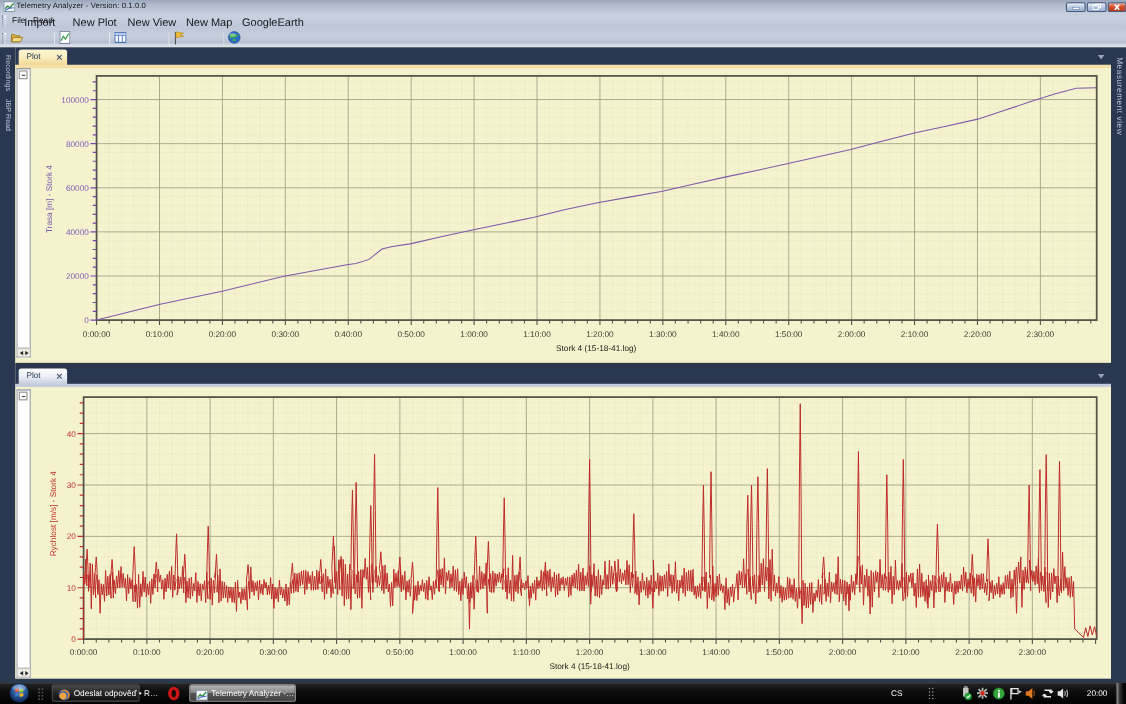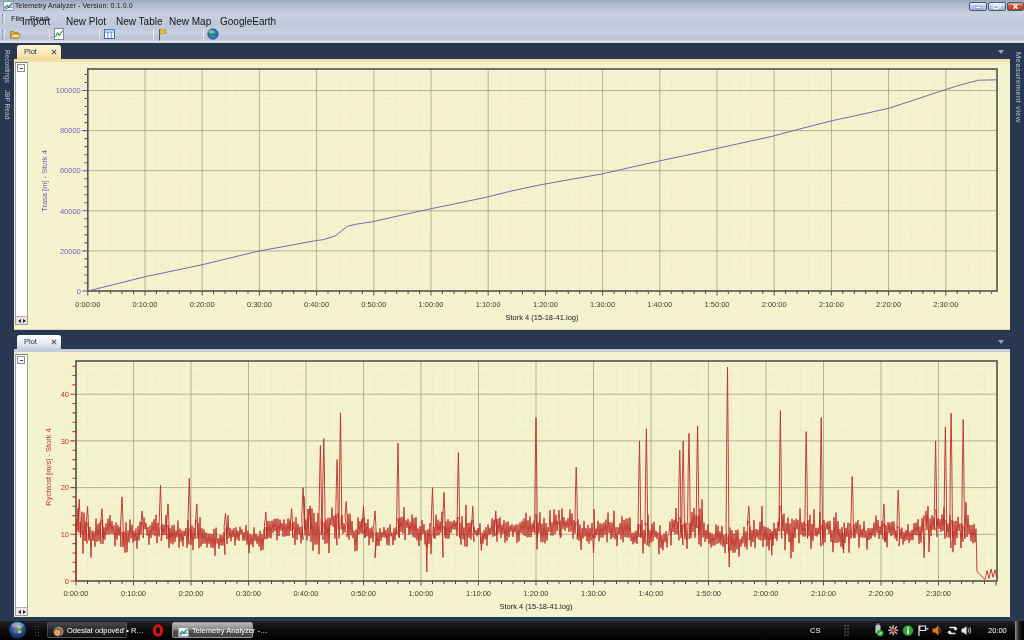--- a/index.html
+++ b/index.html
@@ -37,21 +37,21 @@
 .collb:before{content:"";position:absolute;left:1.5px;top:2.5px;width:3px;height:1px;background:#444;}
 .mscroll{position:absolute;height:8px;background:#ece9e2;border-top:1px solid #b8b4ab;display:flex;}
 .marr{position:relative;width:50%;}
 .marr:before{content:"";position:absolute;left:1.5px;top:2px;width:0;height:0;border-top:2px solid transparent;border-bottom:2px solid transparent;}
 .ml:before{border-right:3px solid #222;}
 .mr:before{border-left:3px solid #222;}
 #tbline{left:0;top:617px;width:1024px;height:4px;background:#2a3850;}
 #taskbar{left:0;top:621px;width:1024px;height:19px;background:linear-gradient(#242424 0,#0e0e0e 40%,#000 100%);}
 .tbtn{position:absolute;top:1px;height:16px;border-radius:2px;font-size:7.5px;color:#fff;line-height:16px;}
 #tb1{left:47px;width:80px;border:1px solid #63636399;background:linear-gradient(#4a4a4a,#262626 50%,#121212);}
-#tb2{left:172px;width:81px;border:1px solid #9a9a9a;background:linear-gradient(#b8b8b8,#868686 48%,#555 52%,#434343);padding-left:30px;}
+#tb2{left:172px;width:97px;border:1px solid #9a9a9a;background:linear-gradient(#b8b8b8,#868686 48%,#555 52%,#434343);padding-left:30px;}
 .tbtxt{position:absolute;left:19px;top:0;white-space:nowrap;}
 .qgrip{position:absolute;width:6px;height:12px;background-image:radial-gradient(circle,#4e4e4e 0.8px,transparent 1px);background-size:3px 3px;}
 #sdesk{left:1015px;top:621px;width:9px;height:19px;background:linear-gradient(90deg,#9a9a9a,#3a3a3a 30%,#0c0c0c 65%,#000);}
 .tray{position:absolute;top:0;color:#fff;font-size:7.5px;line-height:19px;}
 </style></head><body>
 <div id="stage">
  <div id="hdr" class="abs"></div>
  <svg class="abs" style="left:3px;top:1px" width="11" height="10" viewBox="0 0 11 10">
       <rect x="0.5" y="0.5" width="10" height="9" fill="#f4f6f8" stroke="#8899aa"></rect>
       <polyline points="1.5,7 4,4.5 6,6 9.5,2" stroke="#2a8a3a" stroke-width="1.2" fill="none"></polyline>
@@ -88,21 +88,21 @@
       <rect x="0.5" y="0.5" width="9" height="11" fill="#fff" stroke="#7a8a98"></rect>
       <polyline points="1.5,9 3.5,5 5.5,7.5 8.5,2.5" stroke="#2a9a3a" stroke-width="1.1" fill="none"></polyline>
     </svg>
  <div class="abs tool" style="left:66px">New Plot</div>
  <div class="abs vsep" style="left:99px;top:29px;height:11px"></div>
  <svg class="abs" style="left:104px;top:29px" width="11" height="10" viewBox="0 0 11 10">
       <rect x="0.5" y="0.5" width="10" height="9" fill="#fff" stroke="#3a6ab8" stroke-width="1"></rect>
       <path d="M0.5 3 H10.5 M3.8 3 V9.5 M7.2 3 V9.5" stroke="#3a6ab8" stroke-width="0.8"></path>
       <rect x="0.8" y="0.8" width="9.4" height="2" fill="#b8cef0"></rect>
     </svg>
- <div class="abs tool" style="left:116px">New Table</div>
+ <div class="abs tool" style="left:116px">New View</div>
  <div class="abs vsep" style="left:153px;top:29px;height:11px"></div>
  <svg class="abs" style="left:158px;top:28px" width="10" height="13" viewBox="0 0 10 13">
       <path d="M1.5 1 L1.5 12.5" stroke="#555" stroke-width="1"></path>
       <path d="M2 1 L9 2.2 L5.5 3.6 L9 5 L2 6.2 Z" fill="#f2c23e" stroke="#b88a10" stroke-width="0.6"></path>
     </svg>
  <div class="abs tool" style="left:169px">New Map</div>
  <div class="abs vsep" style="left:203px;top:29px;height:11px"></div>
  <svg class="abs" style="left:207px;top:28px" width="12" height="12" viewBox="0 0 12 12">
       <circle cx="6" cy="6" r="5.3" fill="#2a6ac8" stroke="#1a4a90" stroke-width="0.6"></circle>
       <path d="M2 3.5 Q4 2 6 3 Q8 4 10 3 Q9 6 6.5 6 Q4 6 2 7 Z" fill="#3fae4a"></path>

